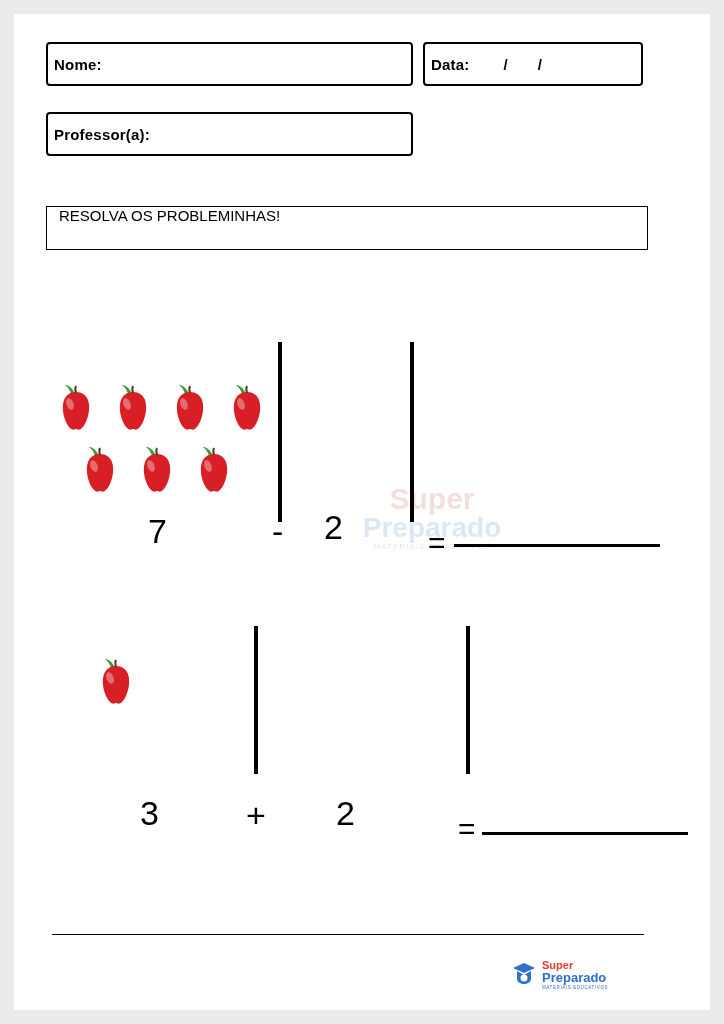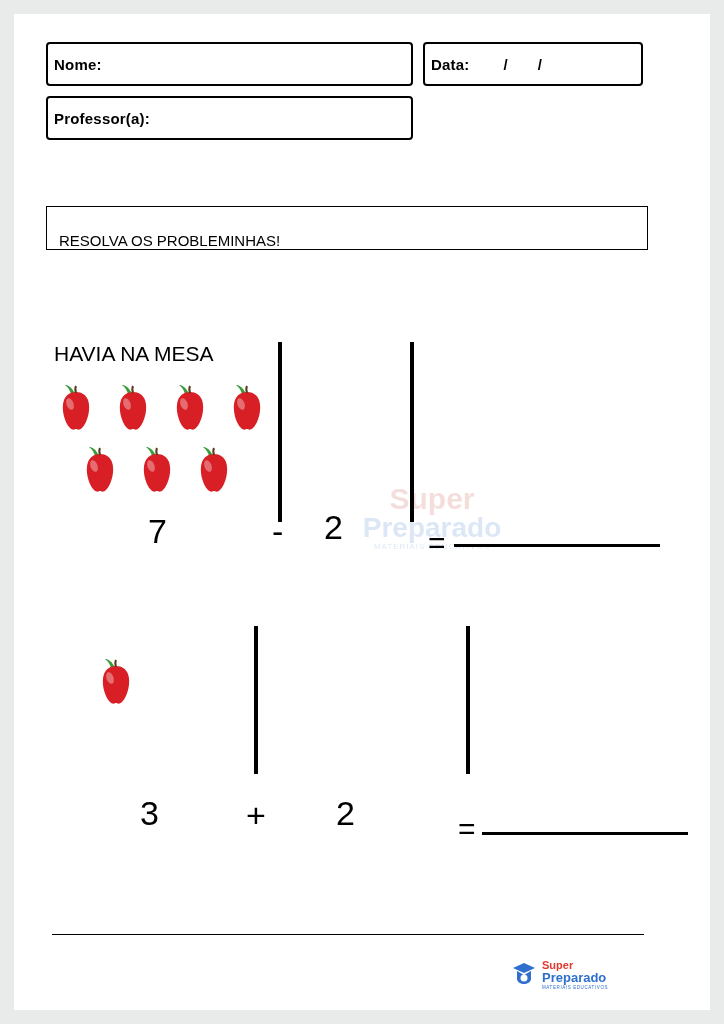--- a/index.html
+++ b/index.html
@@ -46,21 +46,21 @@
     position: relative;
   }
   .field .lbl {
     font-weight: bold;
     font-size: 15px;
     color: #000;
     letter-spacing: .2px;
   }
   .f-nome    { width: 367px; }
   .f-data    { width: 220px; align-items: center; }
-  .f-prof    { width: 367px; }
+  .f-prof    { width: 367px; margin-top: 16px; }
   .f-turma   { width: 220px; }
   .slash {
     font-weight: bold;
     font-size: 15px;
     margin-left: 34px;
   }
   .slash2 { margin-left: 30px; }
 
   
   .title {
@@ -75,21 +75,21 @@
   }
   .instr-box {
     position: absolute;
     left: 32px;
     top: 192px;
     width: 602px;
     height: 44px;
     border: 1px solid #000;
     box-sizing: border-box;
     display: flex;
-    align-items: flex-end;
+    align-items: flex-start;
     padding-left: 12px;
   }
   .instr-box span {
     font-size: 15px;
     color: #000;
   }
 
   
   .watermark {
     position: absolute;
@@ -243,21 +243,20 @@
   <div class="instr-box">
     <span>RESOLVA OS PROBLEMINHAS!</span>
   </div>
 
   <div class="watermark">
     <div class="wm-title">Super</div>
     <div class="wm-sub">Preparado</div>
     <div class="wm-tag">MATERIAIS EDUCATIVOS</div>
   </div>
 
-  <div class="ex1-label">HAVIA NA MESA</div>
 
   <div class="apples-row row-a">
     <svg width="48" height="52" viewBox="0 0 48 52">
       <path d="M23 12 C20 5 16 3 13 3 C17 6 18 9 19 12 Z" fill="#3b9a3b"></path>
       <path d="M24 10 C18 10 14 13 12 18 C9 26 12 40 18 46 C21 49 23 47 24 47 C25 47 27 49 30 46 C36 40 39 26 36 18 C34 13 30 10 24 10 Z" fill="#d81f26"></path>
       <path d="M24 11 C23 8 23 6 24 4" stroke="#5b3a1a" stroke-width="2" fill="none"></path>
       <ellipse cx="18" cy="22" rx="3.5" ry="6" fill="#ffffff" opacity=".35" transform="rotate(-20 18 22)"></ellipse>
     </svg>
     <svg width="48" height="52" viewBox="0 0 48 52">
       <path d="M23 12 C20 5 16 3 13 3 C17 6 18 9 19 12 Z" fill="#3b9a3b"></path>

